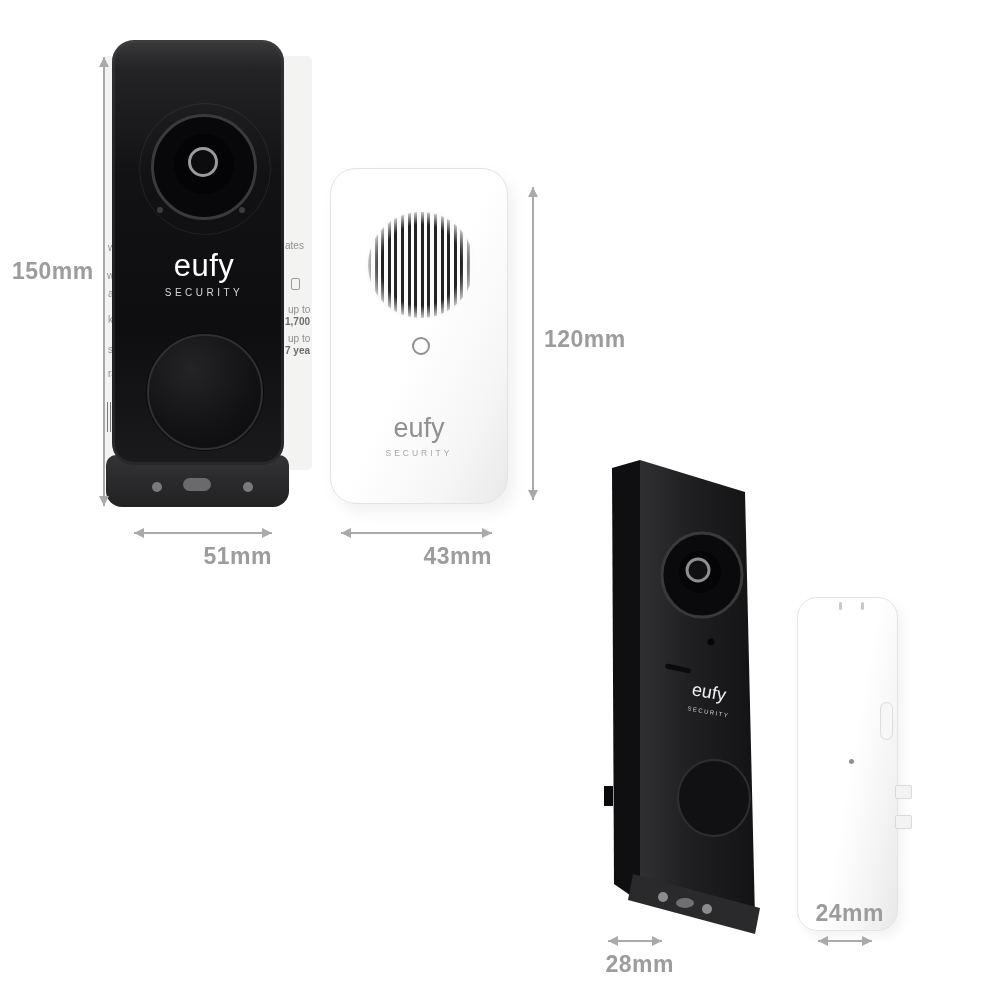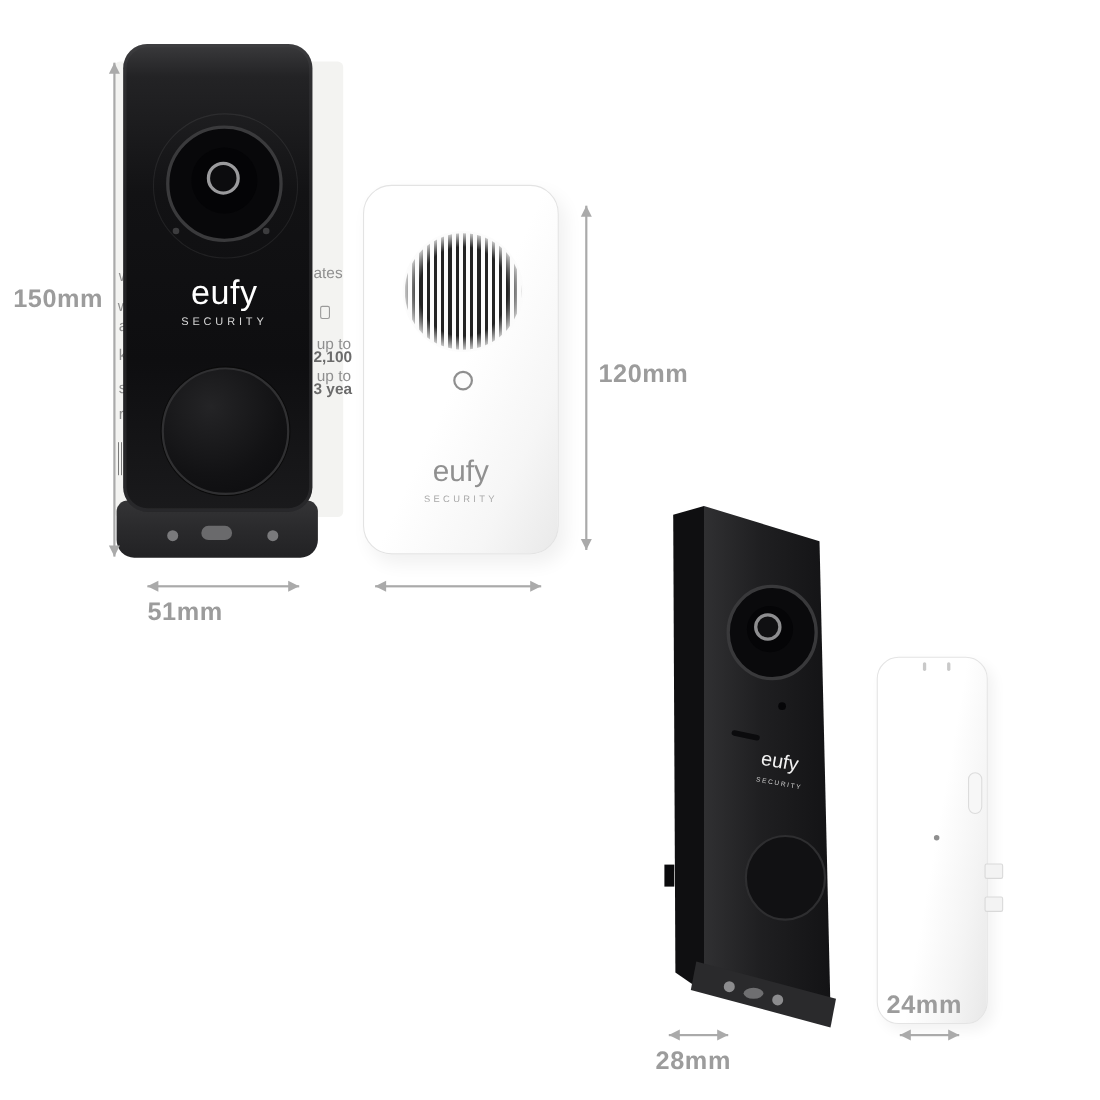--- a/index.html
+++ b/index.html
@@ -1,36 +1,36 @@
 <!DOCTYPE html>
 <html><head>
 <meta charset="utf-8">
 <style>
   * { margin:0; padding:0; box-sizing:border-box; }
   body { background:#ffffff; font-family:"Liberation Sans", sans-serif; }
   .canvas { position:relative; width:1000px; height:1000px; background:#ffffff; overflow:hidden; }
 
   
   .dim-label { position:absolute; color:#9c9c9c; font-size:23px; font-weight:600; letter-spacing:0.5px; z-index:6; }
-  .dim-label.centered { text-align:left; }
+  .dim-label.centered { text-align:right; }
   .dim-arrow-v { position:absolute; width:2px; background:#aaaaaa; z-index:5; }
   .dim-arrow-v::before, .dim-arrow-v::after { content:""; position:absolute; left:-4px;
       border-left:5px solid transparent; border-right:5px solid transparent; }
   .dim-arrow-v::before { top:0; border-bottom:10px solid #aaaaaa; }
   .dim-arrow-v::after  { bottom:0; border-top:10px solid #aaaaaa; }
   .dim-arrow-h { position:absolute; height:2px; background:#aaaaaa; z-index:5; }
   .dim-arrow-h::before, .dim-arrow-h::after { content:""; position:absolute; top:-4px;
       border-top:5px solid transparent; border-bottom:5px solid transparent; }
   .dim-arrow-h::before { left:0; border-right:10px solid #aaaaaa; }
   .dim-arrow-h::after  { right:0; border-left:10px solid #aaaaaa; }
 
   
   .packaging { position:absolute; left:104px; top:56px; width:208px; height:414px;
       background:#f3f3f1; border-radius:5px; z-index:1; }
-  .pkg-frag { position:absolute; font-size:14px; color:#8f8f8f; white-space:nowrap; }
+  .pkg-frag { position:absolute; font-size:10px; color:#8f8f8f; white-space:nowrap; }
   .pkg-frag.strong { font-weight:700; color:#6b6b6b; }
   .pkg-icon { position:absolute; width:9px; height:12px; border:1.5px solid #9a9a9a; border-radius:2px; }
   .pkg-barcode { position:absolute; left:3px; top:346px; width:18px; height:30px;
       background:repeating-linear-gradient(90deg,#7a7a7a 0 1px, transparent 1px 3px); }
 
   
   .doorbell-front { position:absolute; left:106px; top:40px; width:183px; height:468px; z-index:3; }
   .db-body { position:absolute; left:6px; top:0; width:172px; height:425px; border-radius:22px;
       background:linear-gradient(180deg,#3a3a3c 0%, #232325 7%, #121214 32%, #0e0e10 68%, #1a1a1c 100%);
       box-shadow:inset 0 0 0 3px rgba(70,70,72,0.35); }
@@ -93,23 +93,23 @@
   <div class="packaging">
     <span class="pkg-frag" style="left:4px;top:186px">wa</span>
     <span class="pkg-frag" style="left:3px;top:214px">with</span>
     <span class="pkg-frag" style="left:4px;top:232px">al</span>
     <span class="pkg-frag" style="left:4px;top:258px">ke</span>
     <span class="pkg-frag" style="left:4px;top:288px">s a</span>
     <span class="pkg-frag" style="left:4px;top:312px">rac</span>
     <span class="pkg-frag" style="left:181px;top:184px">ates</span>
     <div class="pkg-icon" style="left:187px;top:222px"></div>
     <span class="pkg-frag" style="left:184px;top:248px">up to</span>
-    <span class="pkg-frag strong" style="left:181px;top:260px">2,100</span>
+    <span class="pkg-frag strong" style="left:181px;top:260px">1,700</span>
     <span class="pkg-frag" style="left:184px;top:277px">up to</span>
-    <span class="pkg-frag strong" style="left:181px;top:289px">3 yea</span>
+    <span class="pkg-frag strong" style="left:181px;top:289px">7 yea</span>
     <div class="pkg-barcode"></div>
   </div>
 
   <div class="doorbell-front">
     <div class="db-base"></div>
     <div class="db-body">
       <div class="db-camera">
         <div class="db-camera-inner">
           <div class="db-lens"></div>
         </div>
@@ -175,20 +175,21 @@
   <div class="dim-arrow-v" style="left:103px;top:57px;height:449px"></div>
   <div class="dim-label" style="left:12px;top:258px">150mm</div>
 
   <div class="dim-arrow-h" style="left:134px;top:532px;width:138px"></div>
   <div class="dim-label centered" style="left:134px;top:543px;width:138px">51mm</div>
 
   <div class="dim-arrow-v" style="left:532px;top:187px;height:313px"></div>
   <div class="dim-label" style="left:544px;top:326px">120mm</div>
 
   <div class="dim-arrow-h" style="left:341px;top:532px;width:151px"></div>
+  <div class="dim-label centered" style="left:341px;top:543px;width:151px">43mm</div>
 
   <div class="dim-arrow-h" style="left:608px;top:940px;width:54px"></div>
   <div class="dim-label centered" style="left:596px;top:951px;width:78px">28mm</div>
 
   <div class="dim-arrow-h" style="left:818px;top:940px;width:54px"></div>
   <div class="dim-label centered" style="left:806px;top:900px;width:78px">24mm</div>
 
 </div>
 
 </body></html>

